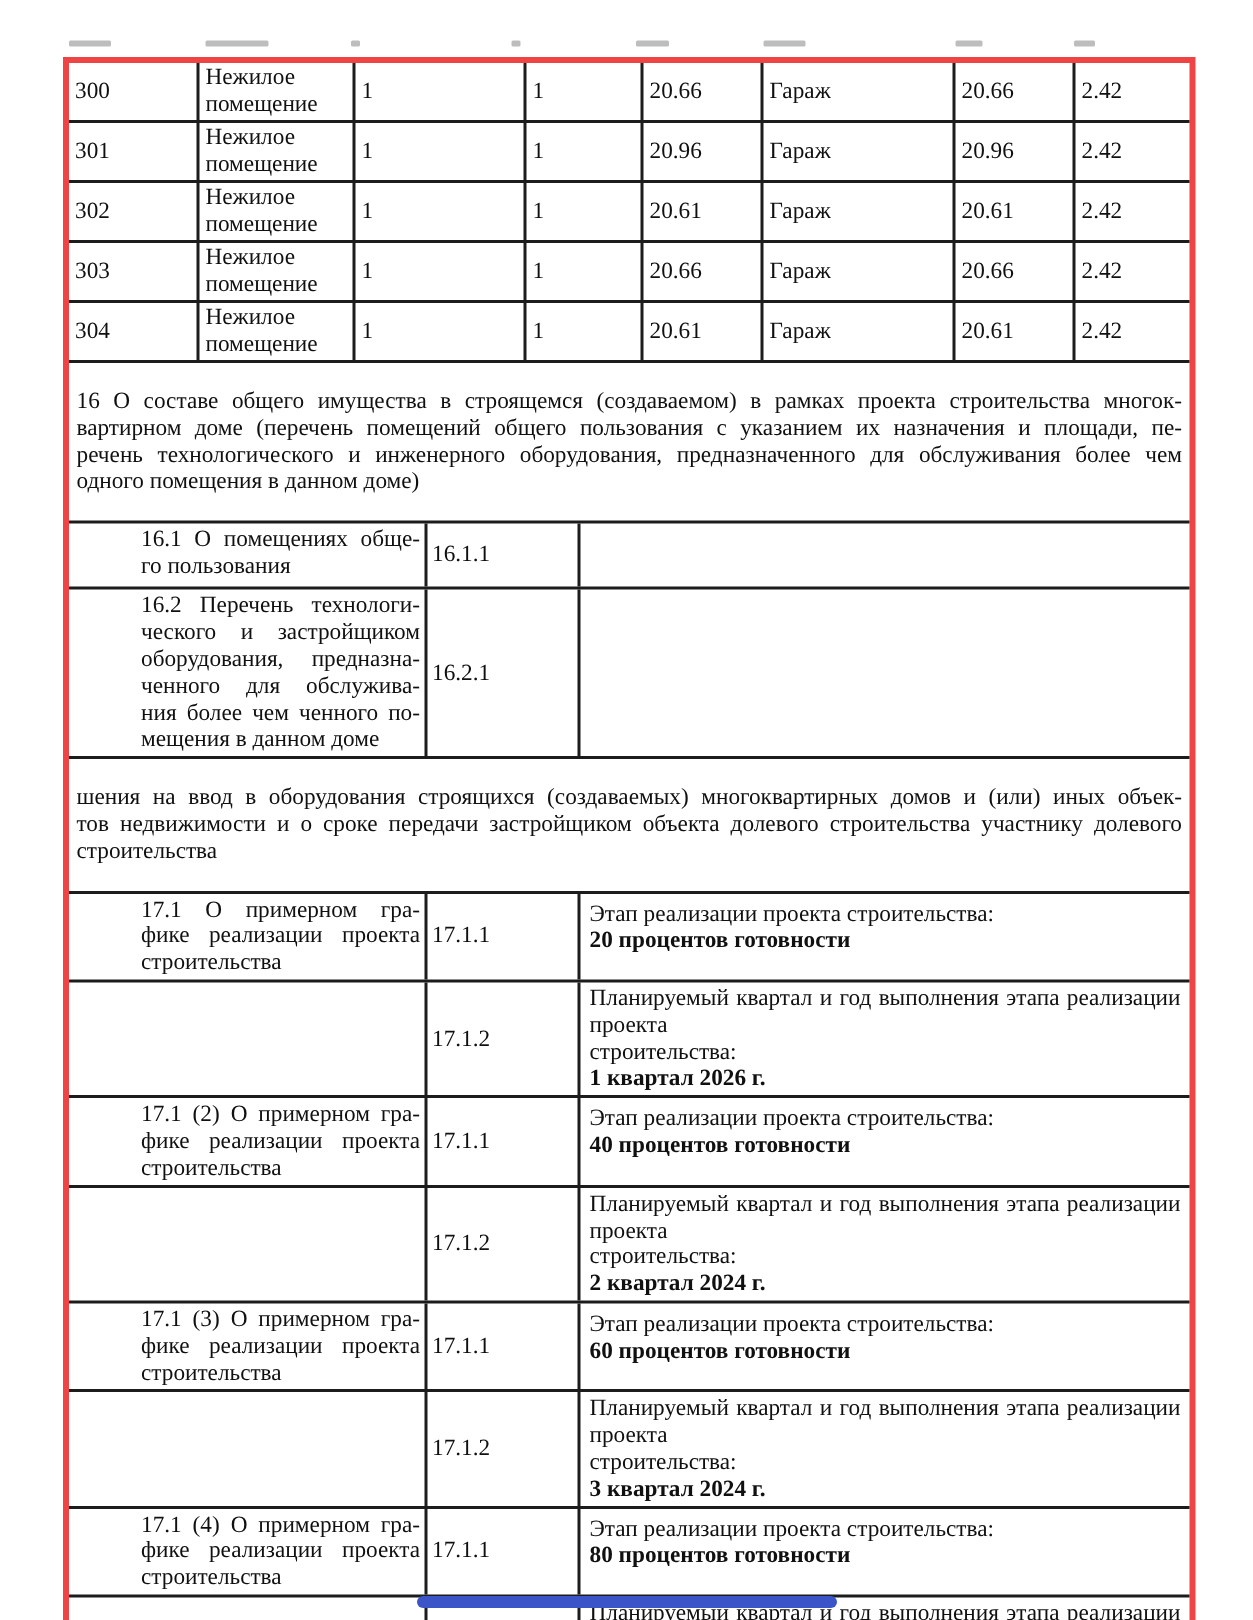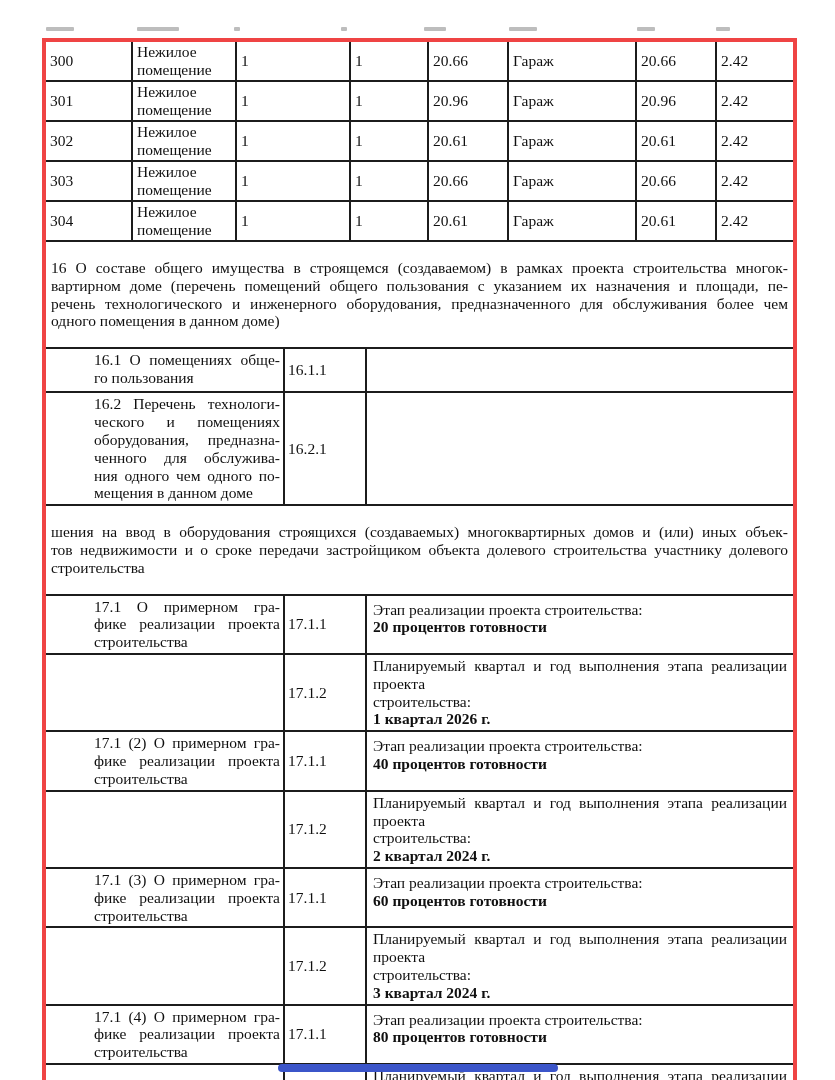--- a/index.html
+++ b/index.html
@@ -22,21 +22,21 @@
   .cell { border-right:2px solid #1c1c1c; box-sizing:border-box; padding:1px 4px; overflow:hidden; }
   .cell:last-child { border-right:none; flex:1; }
 
   
   .c1{width:87px} .c2{width:104px} .c3{width:114px} .c4{width:78px}
   .c5{width:80px} .c6{width:128px} .c7{width:80px}
   .r-unit{min-height:38px}
   .r-unit .cell{display:flex; align-items:center;}
 
   
-  .la{width:195px} .lb{width:82px}
+  .la{width:195px} .lb{width:102px}
   .label-cell{padding:2px 3px 2px 4px;margin-left:44px;}
   .code-cell{display:flex; align-items:center; padding:1px 3px;}
   .value-cell{padding:2px 6px;}
 
   .heading-cell{padding:17px 5px; width:100%;}
   .jline{ text-align:justify; text-align-last:justify; }
 
   .r-sec16{min-height:76px}
   .r-161{min-height:42px}
   .r-162{min-height:108px}
@@ -135,24 +135,24 @@
         <div class="jline">16.1 О помещениях обще-</div>
         <div>го пользования</div>
       </div>
       <div class="cell lb code-cell">16.1.1</div>
       <div class="cell value-cell"></div>
     </div>
 
     <div class="row r-162">
       <div class="cell la label-cell">
         <div class="jline">16.2 Перечень технологи-</div>
-        <div class="jline">ческого и помещениях</div>
+        <div class="jline">ческого и застройщиком</div>
         <div class="jline">оборудования, предназна-</div>
         <div class="jline">ченного для обслужива-</div>
-        <div class="jline">ния одного чем одного по-</div>
+        <div class="jline">ния более чем ченного по-</div>
         <div>мещения в данном доме</div>
       </div>
       <div class="cell lb code-cell">16.2.1</div>
       <div class="cell value-cell"></div>
     </div>
 
     <div class="row r-sec17">
       <div class="cell heading-cell">
         <div class="jline">шения на ввод в оборудования строящихся (создаваемых) многоквартирных домов и (или) иных объек-</div>
         <div class="jline">тов недвижимости и о сроке передачи застройщиком объекта долевого строительства участнику долевого</div>

